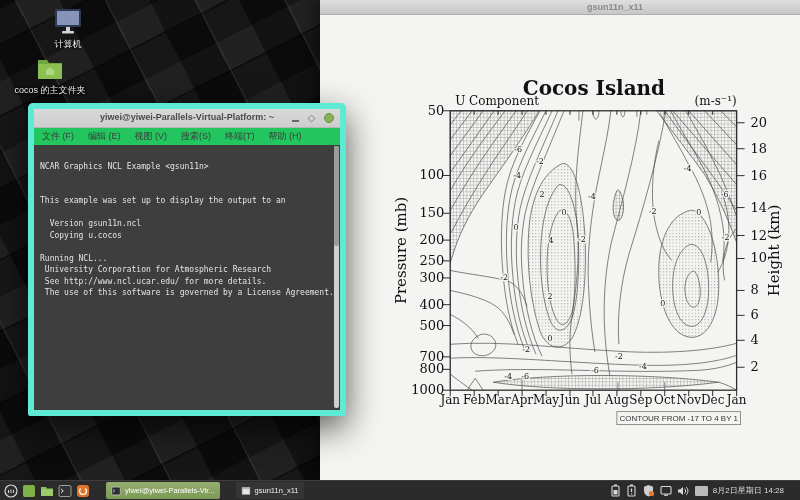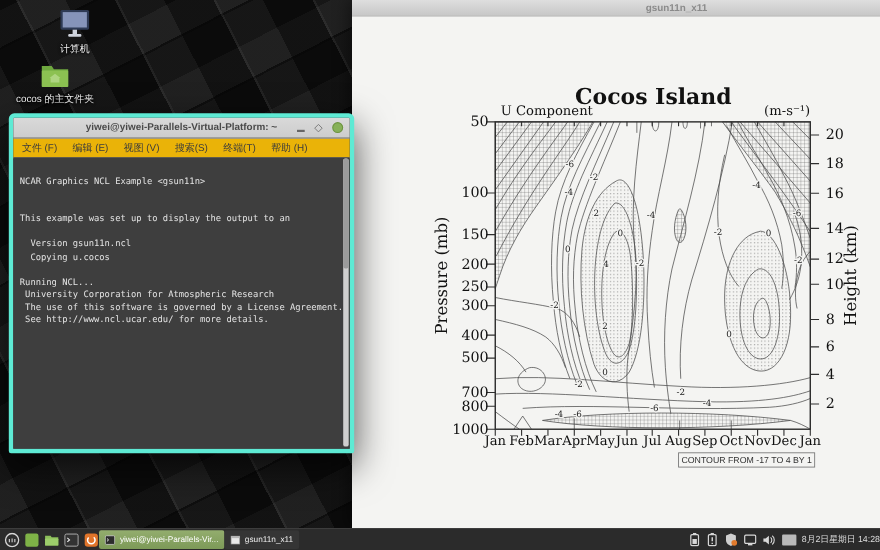--- a/index.html
+++ b/index.html
@@ -19,50 +19,50 @@
   .dicon .glyph{display:block;margin:0 auto 2px auto;}
   
   .x11win{position:absolute;left:320px;top:0;width:480px;height:480px;background:#f4f4f2;
           box-shadow:-4px 0 14px rgba(0,0,0,0.45);}
   .x11title{position:absolute;left:0;top:0;right:0;height:14px;
             background:linear-gradient(#dedede,#c7c7c7);border-bottom:1px solid #adadad;}
   .x11title span{position:absolute;left:230px;width:130px;text-align:center;top:2px;
             font-size:9px;font-weight:bold;color:#8a8a8a;}
   .plotwrap{position:absolute;left:0;top:15px;width:480px;height:465px;}
   
-  .term{position:absolute;left:8px;top:103px;width:306px;height:301px;
-        border:4px solid #5eead4;border-radius:5px 5px 2px 2px;overflow:hidden;
+  .term{position:absolute;left:28px;top:103px;width:306px;height:301px;
+        border:6px solid #5eead4;border-radius:5px 5px 2px 2px;overflow:hidden;
         box-shadow:0 12px 34px rgba(0,0,0,0.65);background:#3e3e3e;}
   .ttitle{position:relative;height:18px;background:linear-gradient(#d9d9d9,#cdcdcd);
           border-bottom:1px solid #b5b5b5;}
   .ttitle .txt{position:absolute;left:0;right:0;top:3px;text-align:center;
           font-size:9px;font-weight:bold;color:#4a4a4a;}
   .tctrls{position:absolute;right:6px;top:4px;display:flex;gap:9px;align-items:center;}
   .ctrl-min{width:7px;height:1.5px;background:#666;margin-top:6px;}
   .ctrl-max{width:7px;height:7px;border:1.5px solid #777;box-sizing:border-box;transform:rotate(45deg) scale(.8);}
   .ctrl-close{width:10px;height:10px;border-radius:50%;background:#87b158;border:1px solid #6d9440;box-sizing:border-box;}
-  .tmenu{height:17px;background:#eab308;border-bottom:1px solid #9c9c9c;
+  .tmenu{height:17px;background:#22c55e;border-bottom:1px solid #9c9c9c;
          font-size:9px;color:#3c3c3c;padding-left:8px;display:flex;gap:14px;align-items:center;}
   .tmenu span{cursor:default;}
   .tbody{position:absolute;left:0;top:36px;right:0;bottom:0;background:#3e3e3e;
          font-family:"DejaVu Sans Mono","Liberation Mono",monospace;font-size:8px;
          color:#e4e4e4;padding:4px 0 0 6px;}
   .tline{min-height:11.5px;line-height:11.5px;white-space:pre;}
   .prompt{color:#9ac04a;font-weight:bold;}
   .tscroll{position:absolute;right:1px;top:37px;bottom:2px;width:5px;background:#cfcfcf;border-radius:2px;}
   .tscroll .thumb{position:absolute;left:0;right:0;top:0;height:38%;background:#9b9b9b;border-radius:2px;}
   
   .taskbar{position:absolute;left:0;bottom:0;width:800px;height:20px;background:#2b2b2b;
            border-top:1px solid #3d3d3d;box-sizing:border-box;display:flex;align-items:center;z-index:50;}
   .launch{width:15px;height:15px;margin-left:3px;display:flex;align-items:center;justify-content:center;cursor:pointer;}
-  .winbtn{height:17px;margin-left:0;display:flex;align-items:center;gap:4px;padding:0 5px;
+  .winbtn{height:17px;margin-left:16px;display:flex;align-items:center;gap:4px;padding:0 5px;
           font-size:7.5px;color:#eee;border-radius:2px;max-width:118px;overflow:hidden;white-space:nowrap;cursor:pointer;}
   .winbtn.active{background:linear-gradient(#93ad6e,#7d9a58);color:#fff;}
   .winbtn.idle{background:#353535;}
-  .tray{margin-left:auto;display:flex;align-items:center;gap:5px;padding-right:0;}
+  .tray{margin-left:auto;display:flex;align-items:center;gap:5px;padding-right:16px;}
   .clock{font-size:8px;color:#dcdcdc;white-space:nowrap;cursor:default;}
   .kbd{width:13px;height:10px;background:#b9b9b9;border-radius:1px;display:inline-block;}
   
   .ptitle{font:bold 20px "DejaVu Serif","Liberation Serif",serif;fill:#111;}
   .psub{font:12px "DejaVu Serif","Liberation Serif",serif;fill:#111;}
   .ptick{font:13px "DejaVu Serif","Liberation Serif",serif;fill:#111;}
   .pmonth{font:12px "DejaVu Serif","Liberation Serif",serif;fill:#111;}
   .paxis{font:15px "DejaVu Serif","Liberation Serif",serif;fill:#111;}
   .cl{font:8px "DejaVu Serif","Liberation Serif",serif;fill:#222;text-anchor:middle;
       stroke:#f4f4f2;stroke-width:2.4;paint-order:stroke;}
@@ -286,22 +286,22 @@
     <div class="tline">NCAR Graphics NCL Example &lt;gsun11n&gt;</div>
     <div class="tline"></div>
     <div class="tline"></div>
     <div class="tline">This example was set up to display the output to an</div>
     <div class="tline"></div>
     <div class="tline">  Version gsun11n.ncl</div>
     <div class="tline">  Copying u.cocos</div>
     <div class="tline"></div>
     <div class="tline">Running NCL...</div>
     <div class="tline"> University Corporation for Atmospheric Research</div>
+    <div class="tline"> See http://www.ncl.ucar.edu/ for more details.</div>
     <div class="tline"> The use of this software is governed by a License Agreement.</div>
-    <div class="tline"> See http://www.ncl.ucar.edu/ for more details.</div>
   </div>
   <div class="tscroll">
       <div class="thumb"></div>
     </div>
 </div>
 
 <div class="taskbar">
   <div class="launch">
     <svg width="14" height="14" viewBox="0 0 14 14">
       <circle cx="7" cy="7" r="6" fill="#2f2f2f" stroke="#d6d6d6" stroke-width="1.2"></circle>

